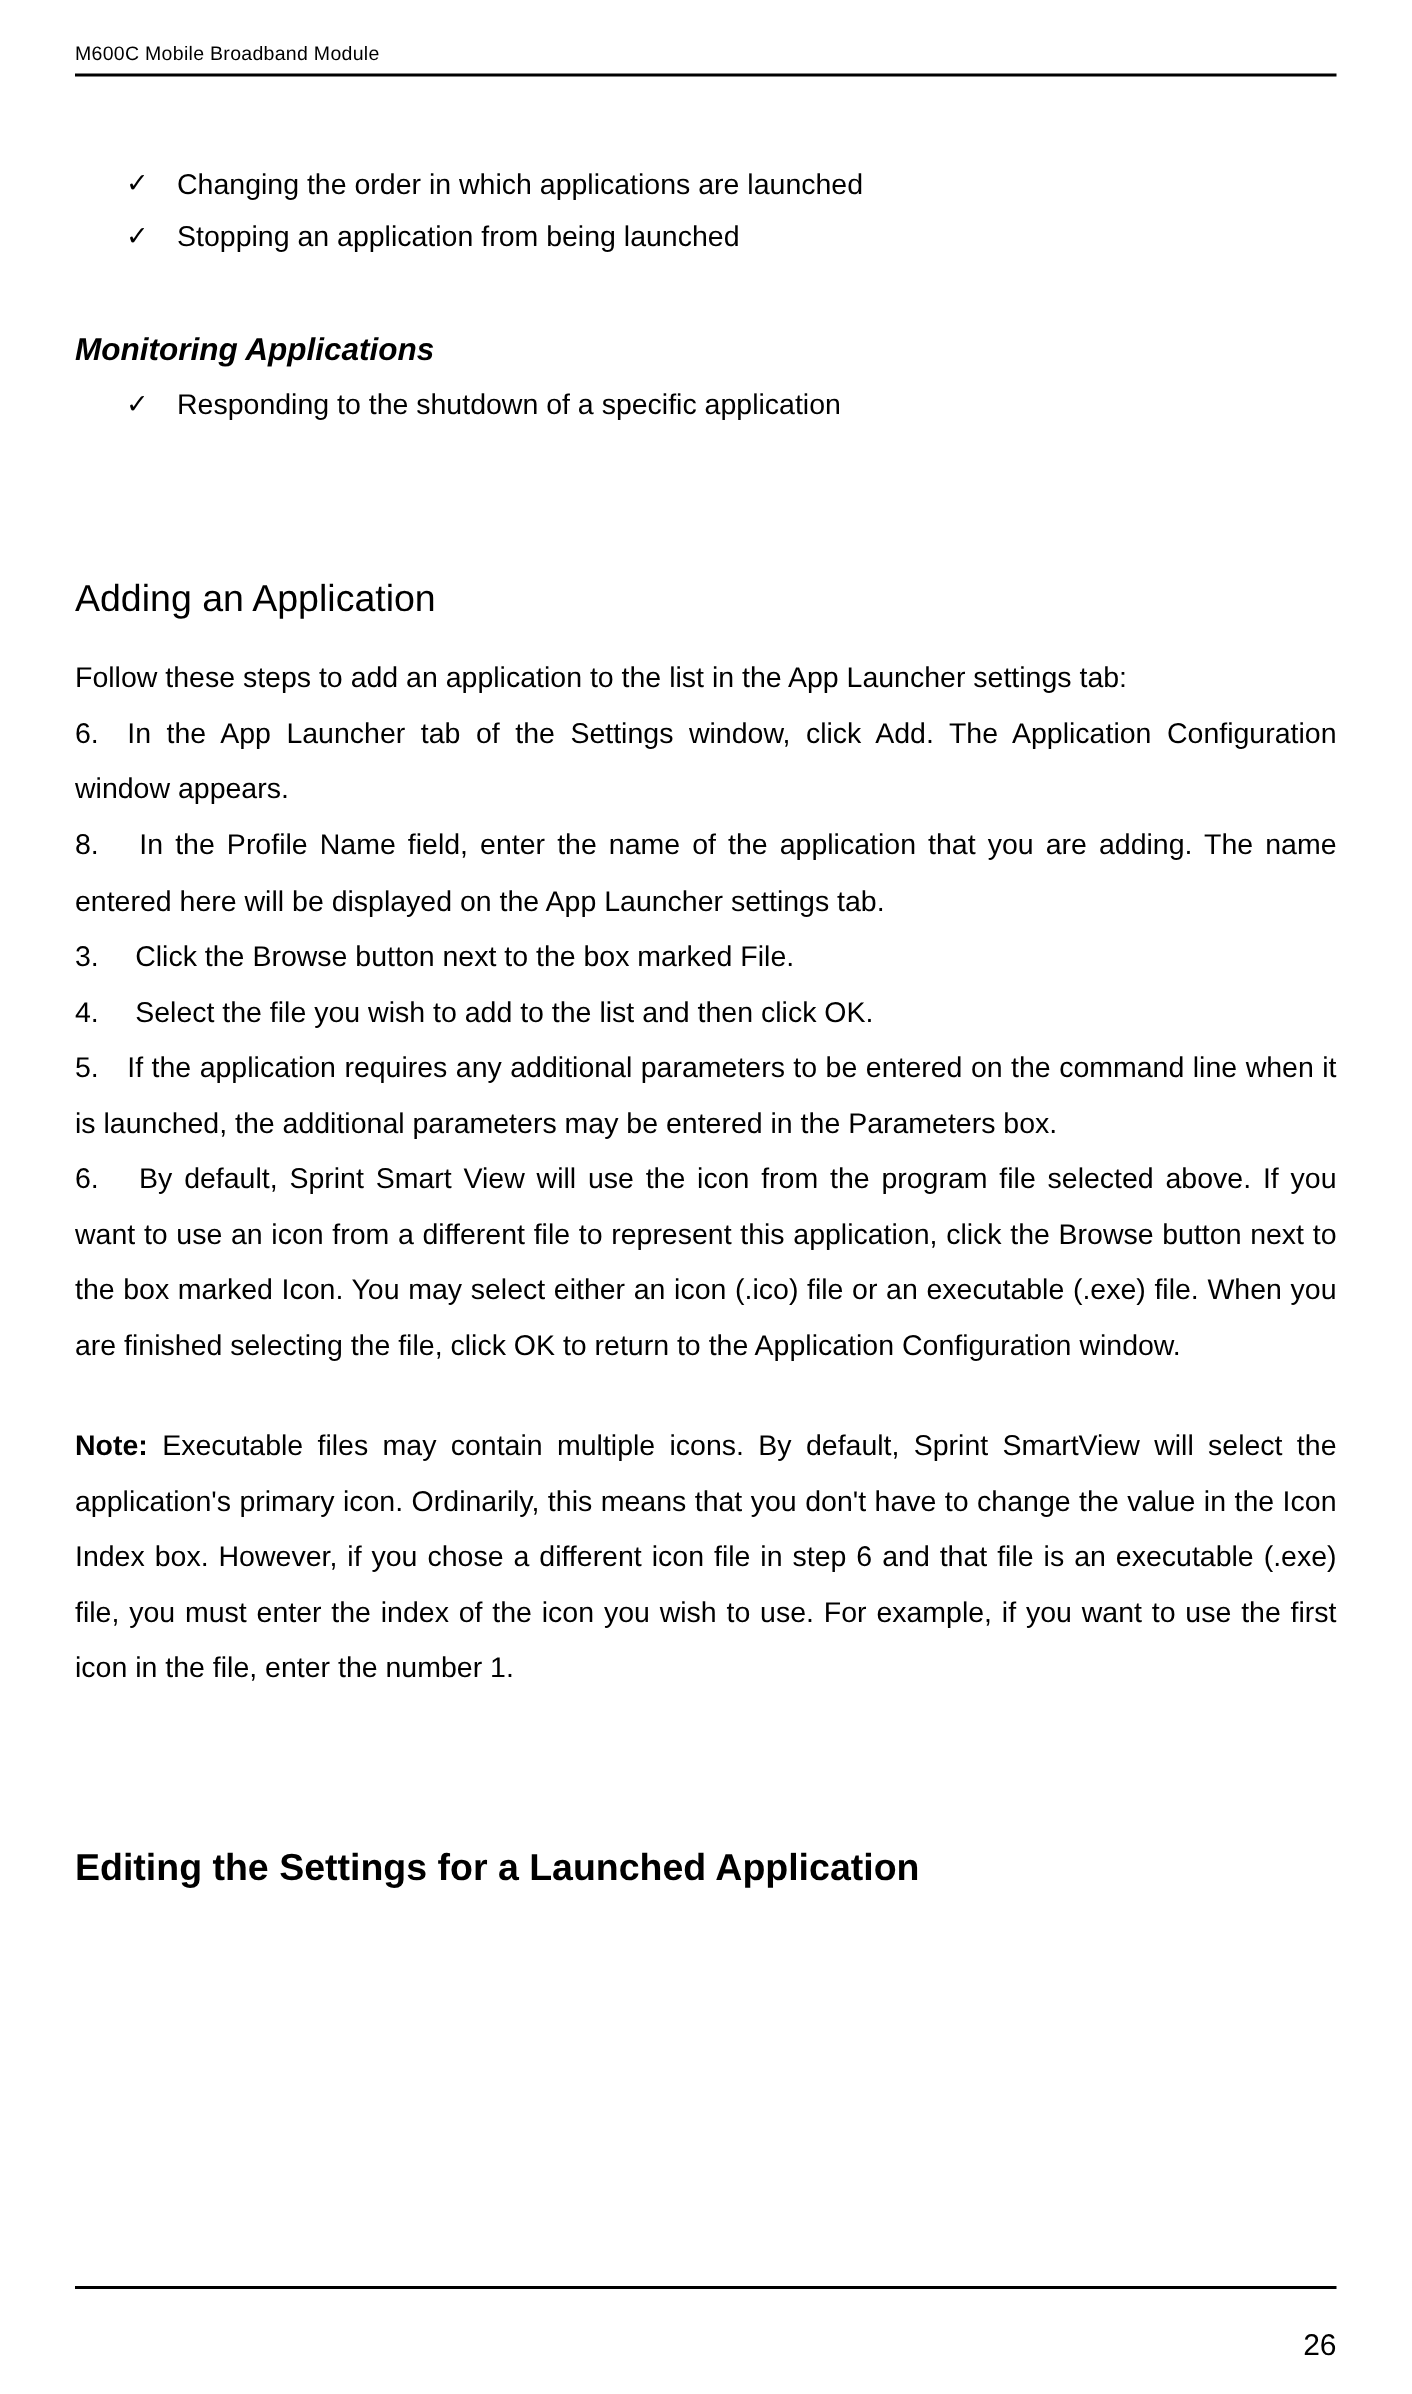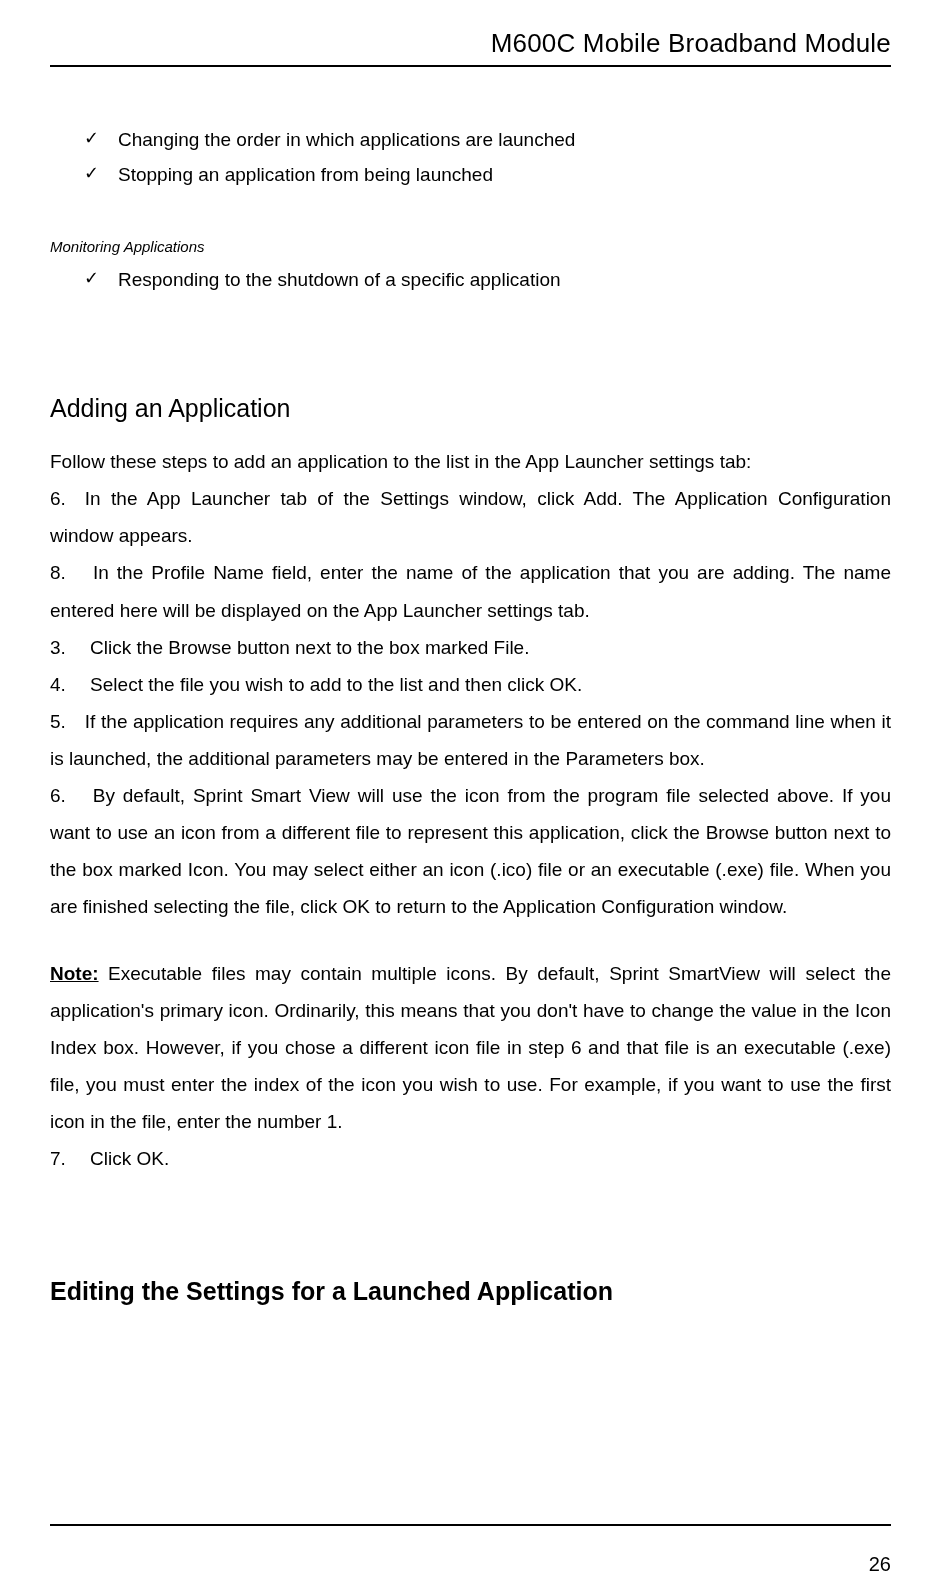--- a/index.html
+++ b/index.html
@@ -11,22 +11,21 @@
     color: #000;
   }
   .page {
     width: 941px;
     min-height: 1596px;
     box-sizing: border-box;
     padding: 28px 50px 40px 50px;
     position: relative;
   }
   .header {
-    text-align: right;
-    font-size: 26px;
+    font-size: 13px;
     padding-bottom: 6px;
     border-bottom: 2px solid #000;
     letter-spacing: 0.2px;
   }
   .content {
     padding-top: 58px;
   }
   .check-list {
     margin: 0;
     padding: 0;
@@ -40,43 +39,42 @@
     margin-bottom: 6px;
   }
   .check-list li .check {
     position: absolute;
     left: 34px;
     top: 0;
     font-size: 18px;
   }
   .section-head-italic {
     font-style: italic;
-    font-weight: normal;
-    font-size: 15px;
+    font-weight: bold;
+    font-size: 21px;
     margin: 48px 0 10px 0;
   }
   .h2 {
     font-weight: normal;
     font-size: 25px;
     margin: 100px 0 20px 0;
   }
   .h2b {
     font-weight: bold;
     font-size: 25px;
     margin: 100px 0 32px 0;
   }
   .body-text {
     font-size: 19px;
     line-height: 1.95;
     text-align: justify;
     text-justify: inter-word;
   }
   .note-label {
     font-weight: bold;
-    text-decoration: underline;
   }
   .step {
     display: block;
   }
   .footer-rule {
     border-top: 2px solid #000;
     position: absolute;
     left: 50px;
     right: 50px;
     bottom: 70px;
@@ -128,21 +126,20 @@
       <span class="step">3.  Click the Browse button next to the box marked File.</span>
       <span class="step">4.  Select the file you wish to add to the list and then click OK.</span>
       <span class="step">5. If the application requires any additional parameters to be entered on the command line when it is launched, the additional parameters may be entered in the Parameters box.</span>
       <span class="step">6.  By default, Sprint Smart View will use the icon from the program file selected above. If you want to use an icon from a different file to represent this application, click the Browse button next to the box marked Icon. You may select either an icon (.ico) file or an executable (.exe) file. When you are finished selecting the file, click OK to return to the Application Configuration window.</span>
     </div>
 
     <div class="gap"></div>
 
     <div class="body-text">
       <span class="note-label">Note:</span><span> Executable files may contain multiple icons. By default, Sprint SmartView will select the application's primary icon. Ordinarily, this means that you don't have to change the value in the Icon Index box. However, if you chose a different icon file in step 6 and that file is an executable (.exe) file, you must enter the index of the icon you wish to use. For example, if you want to use the first icon in the file, enter the number 1.</span>
-      <span class="step">7.  Click OK.</span>
     </div>
 
     <div class="h2b">Editing the Settings for a Launched Application</div>
 
 
   </div>
 
   <div class="footer-rule"></div>
   <div class="page-number">26</div>
 

